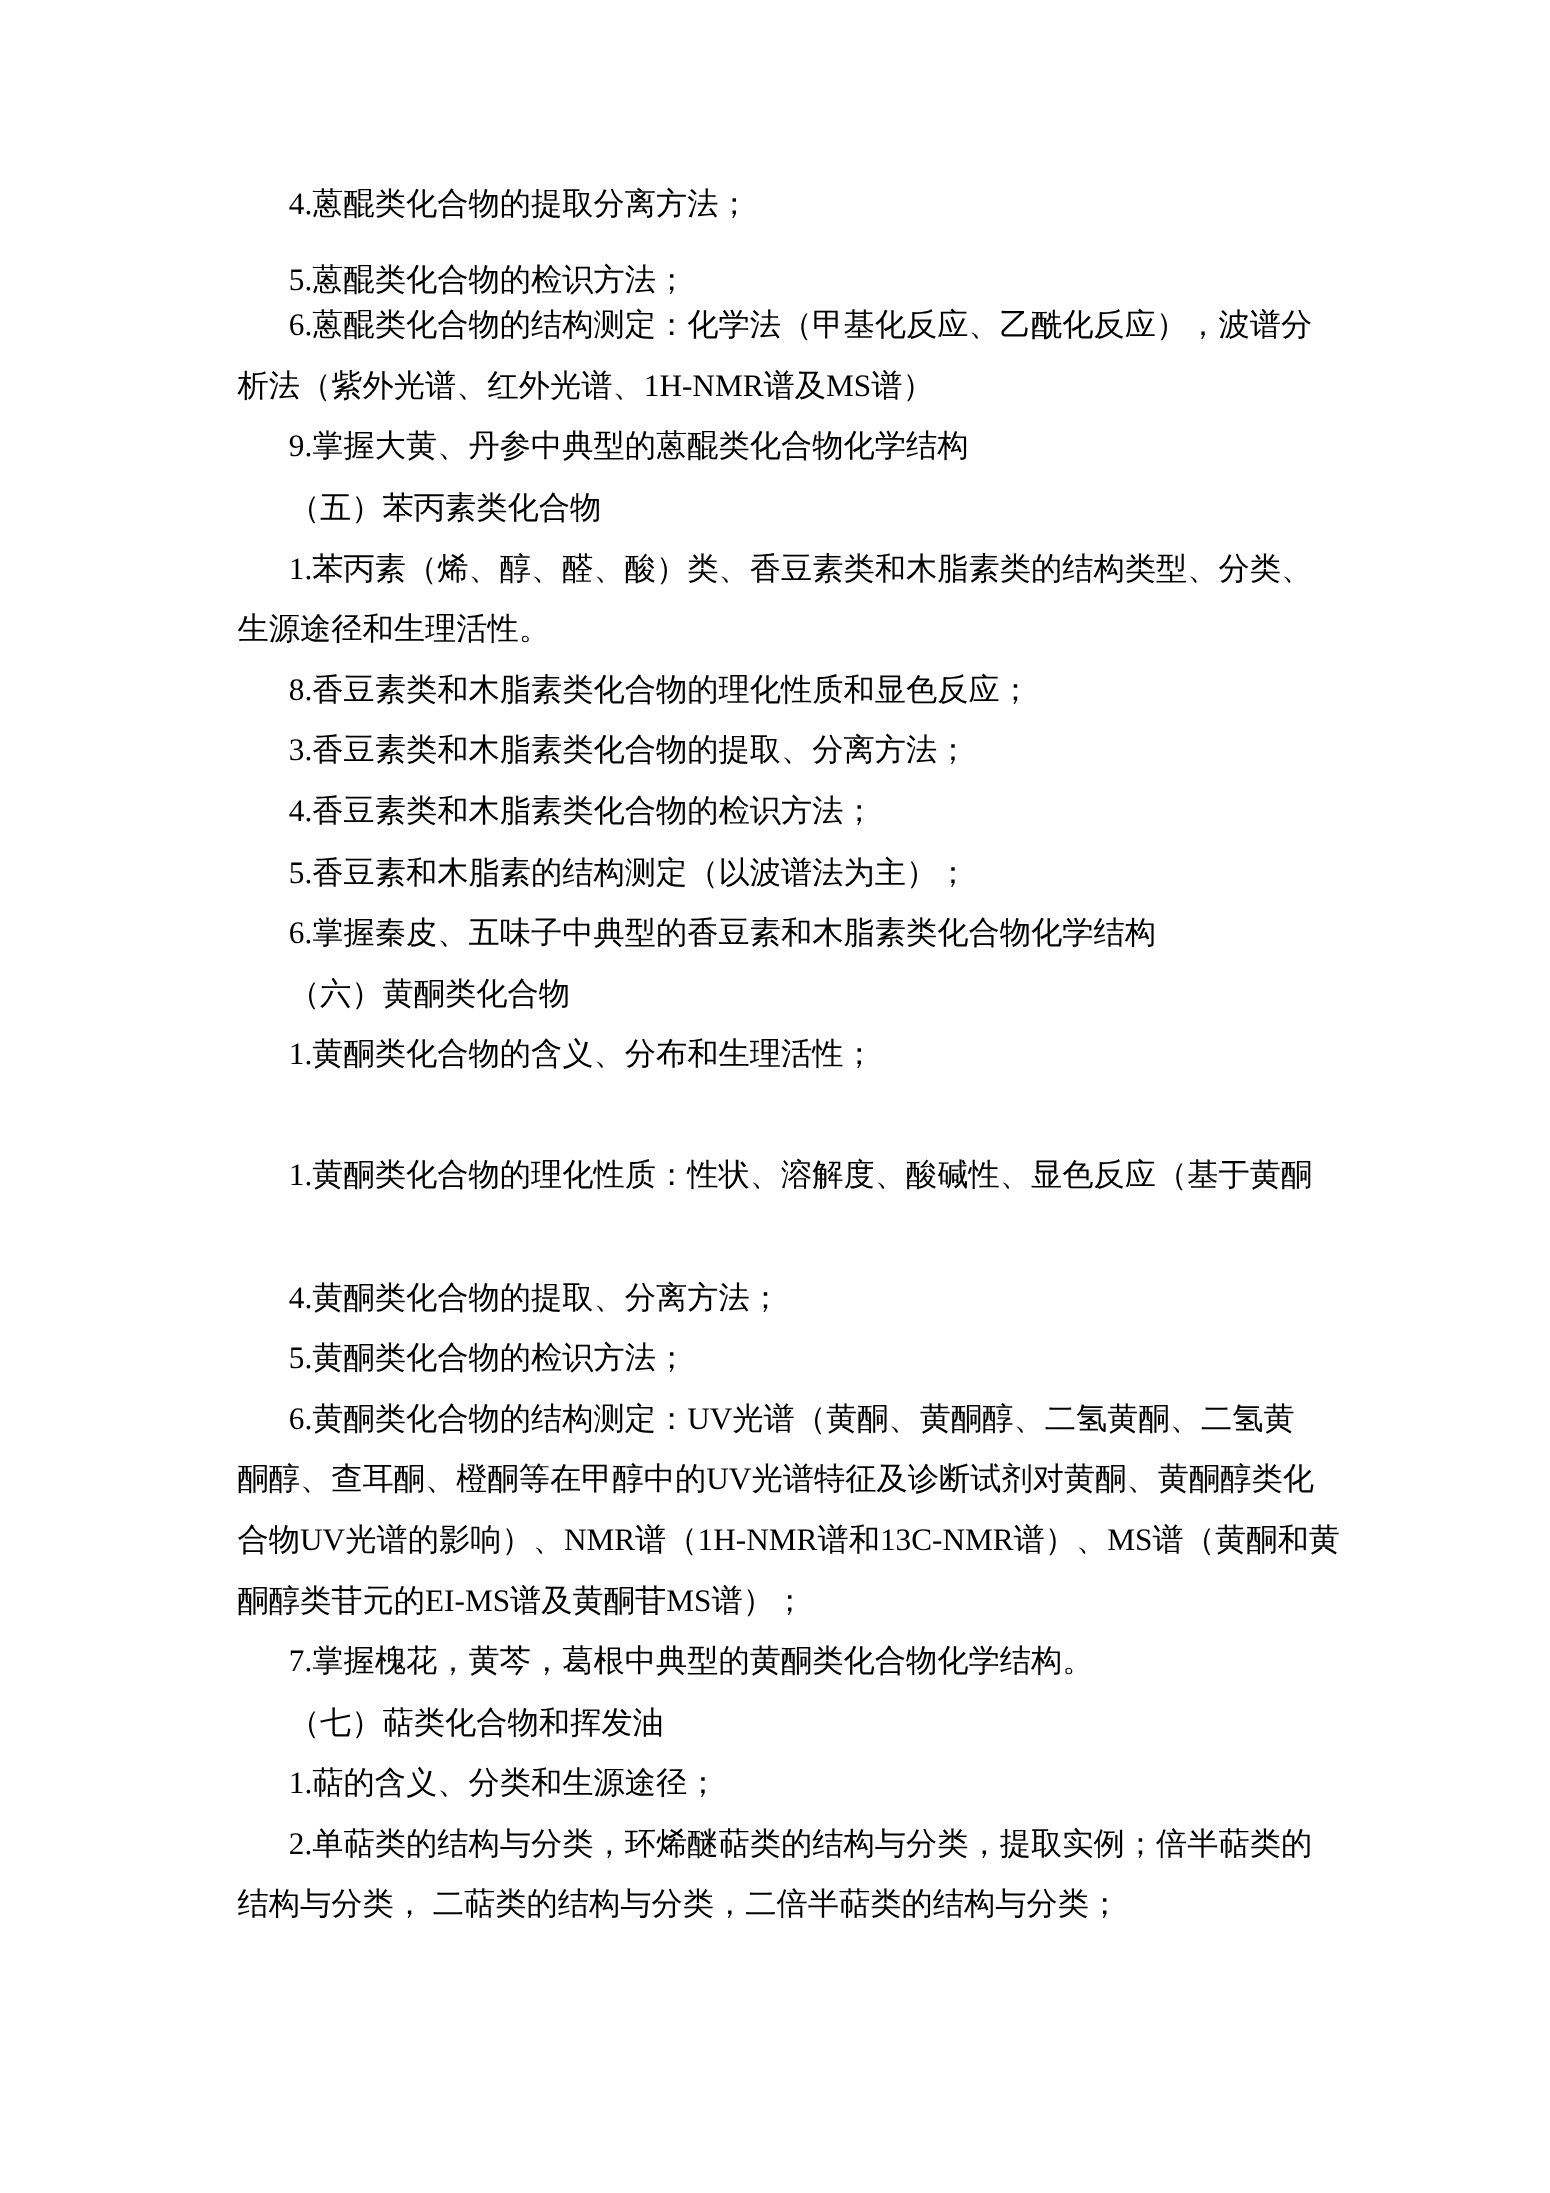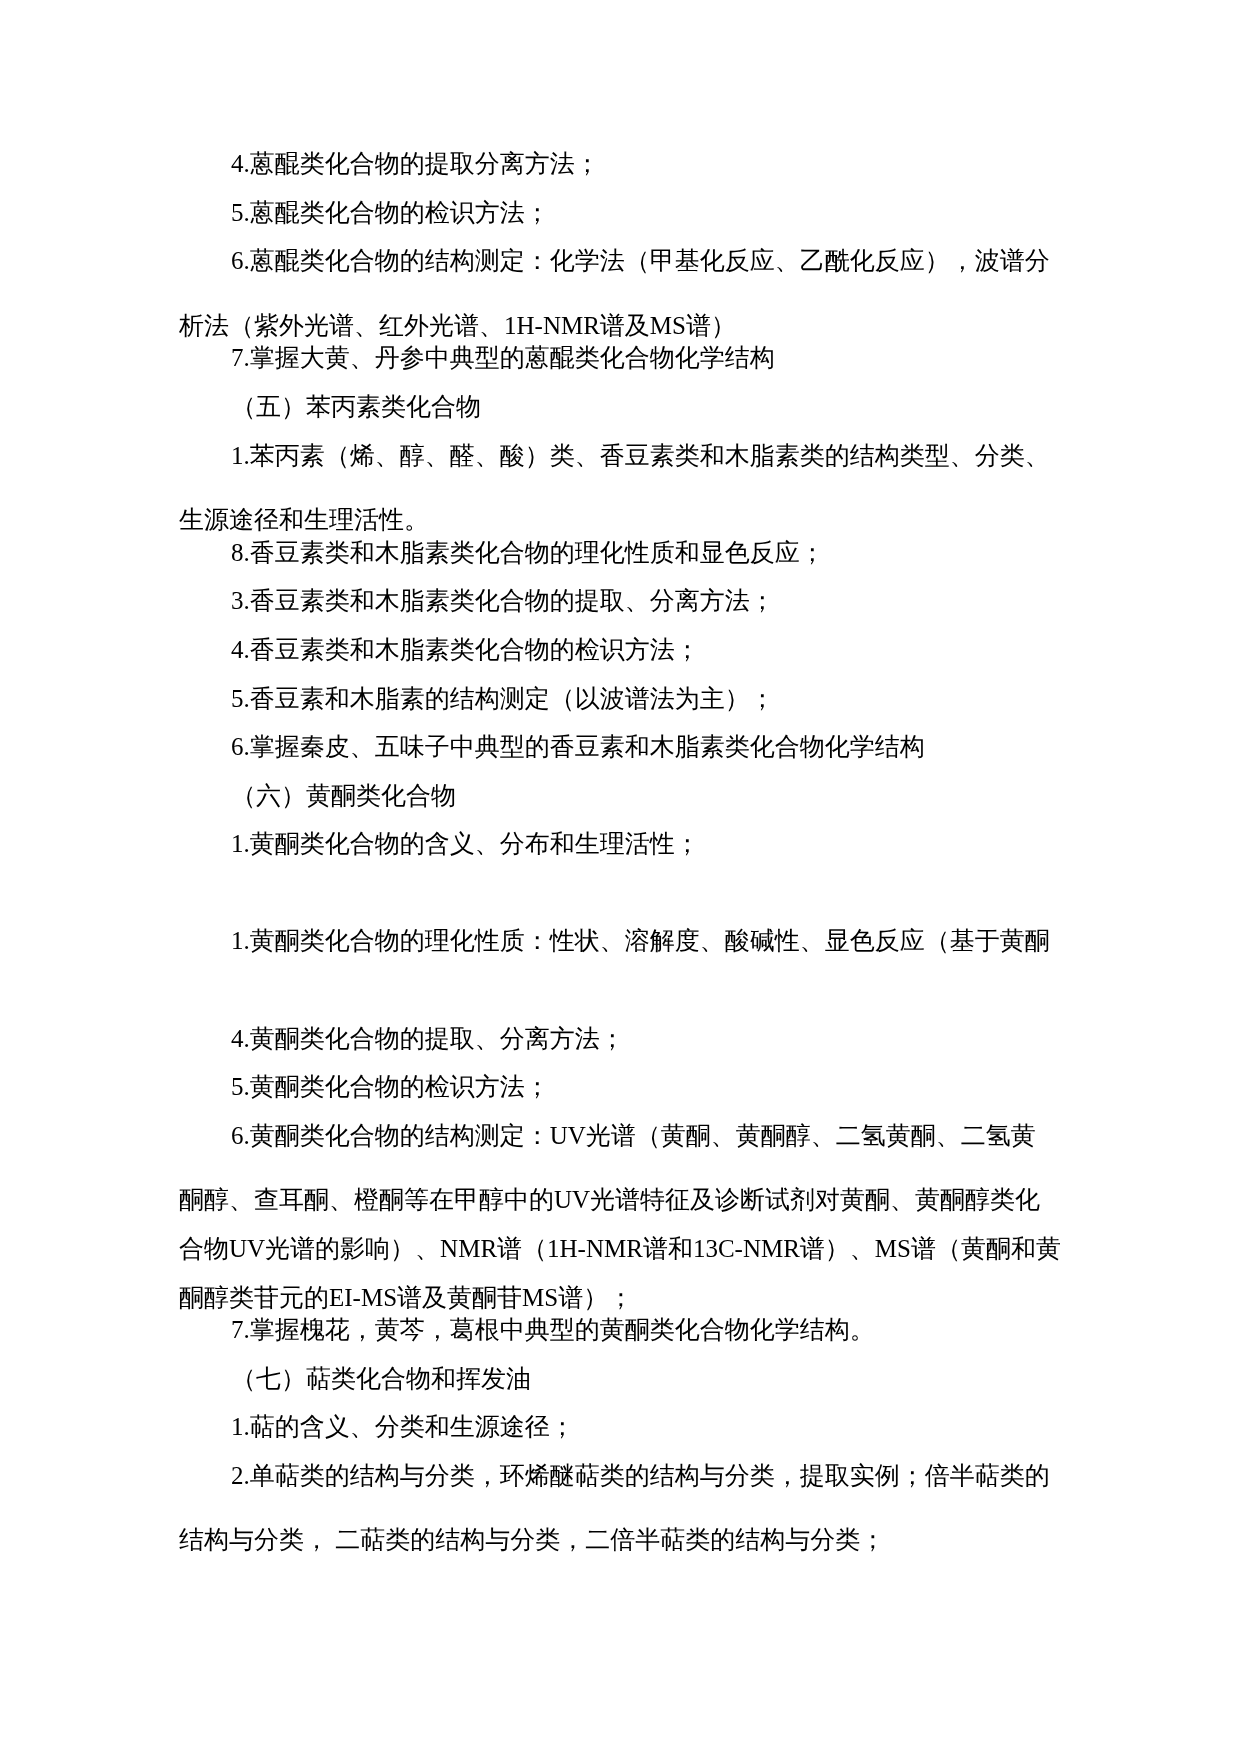--- a/index.html
+++ b/index.html
@@ -13,31 +13,31 @@
   .line {
     position: absolute;
     font-family: "Liberation Serif", "DejaVu Serif", serif;
     font-size: 25px;
     line-height: 30px;
     color: #000000;
     white-space: nowrap;
     letter-spacing: 0;
   }
   .indent { left: 231px; }
-  .flush  { left: 179px; margin-top: 16px; }
+  .flush  { left: 190px; }
 </style>
 </head>
 <body>
 
 <div class="page">
   <div class="line indent" style="top:149px">4.蒽醌类化合物的提取分离方法；</div>
-  <div class="line indent" style="top:198px">5.蒽醌类化合物的检识方法；</div>
+  <div class="line indent" style="top:210px">5.蒽醌类化合物的检识方法；</div>
   <div class="line indent" style="top:246px">6.蒽醌类化合物的结构测定：化学法（甲基化反应、乙酰化反应），波谱分</div>
   <div class="line flush" style="top:295px">析法（紫外光谱、红外光谱、1H-NMR谱及MS谱）</div>
-  <div class="line indent" style="top:343px">7.掌握大黄、丹参中典型的蒽醌类化合物化学结构</div>
+  <div class="line indent" style="top:343px">9.掌握大黄、丹参中典型的蒽醌类化合物化学结构</div>
   <div class="line indent" style="top:392px">（五）苯丙素类化合物</div>
   <div class="line indent" style="top:441px">1.苯丙素（烯、醇、醛、酸）类、香豆素类和木脂素类的结构类型、分类、</div>
   <div class="line flush" style="top:489px">生源途径和生理活性。</div>
   <div class="line indent" style="top:538px">8.香豆素类和木脂素类化合物的理化性质和显色反应；</div>
   <div class="line indent" style="top:586px">3.香豆素类和木脂素类化合物的提取、分离方法；</div>
   <div class="line indent" style="top:635px">4.香豆素类和木脂素类化合物的检识方法；</div>
   <div class="line indent" style="top:684px">5.香豆素和木脂素的结构测定（以波谱法为主）；</div>
   <div class="line indent" style="top:732px">6.掌握秦皮、五味子中典型的香豆素和木脂素类化合物化学结构</div>
   <div class="line indent" style="top:781px">（六）黄酮类化合物</div>
   <div class="line indent" style="top:829px">1.黄酮类化合物的含义、分布和生理活性；</div>

